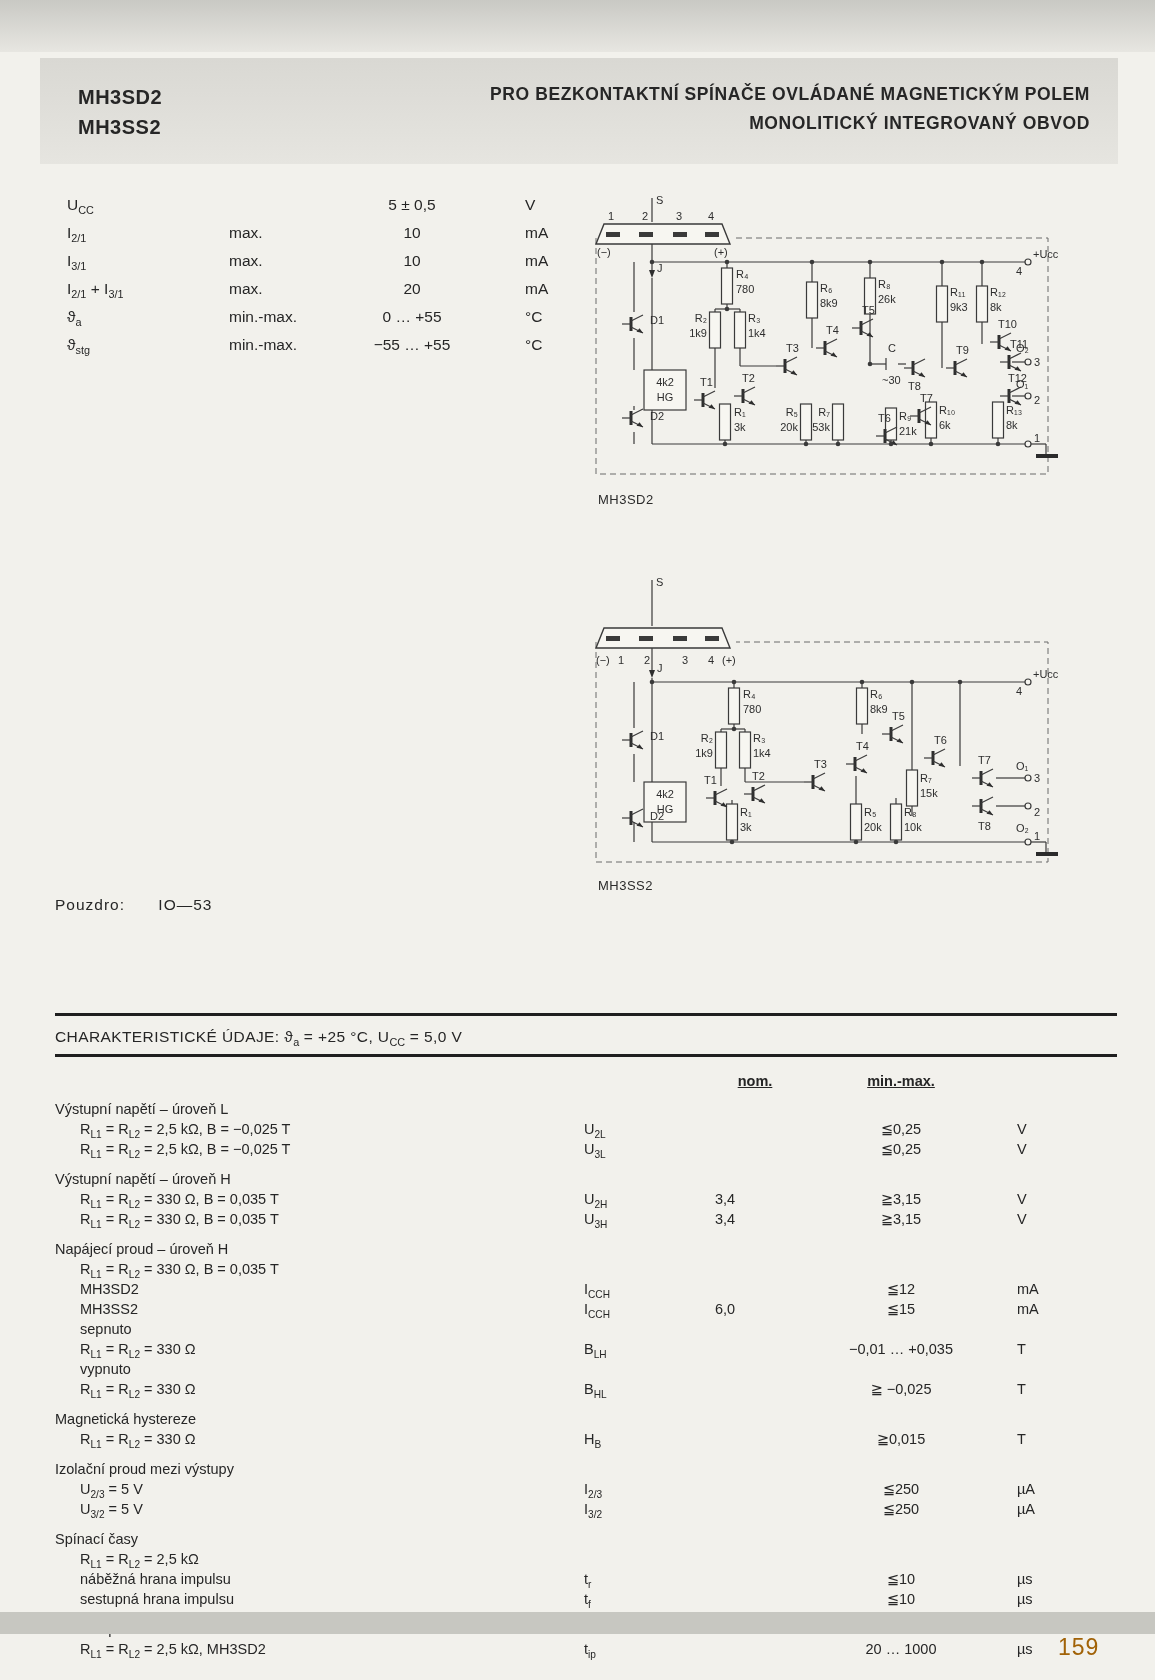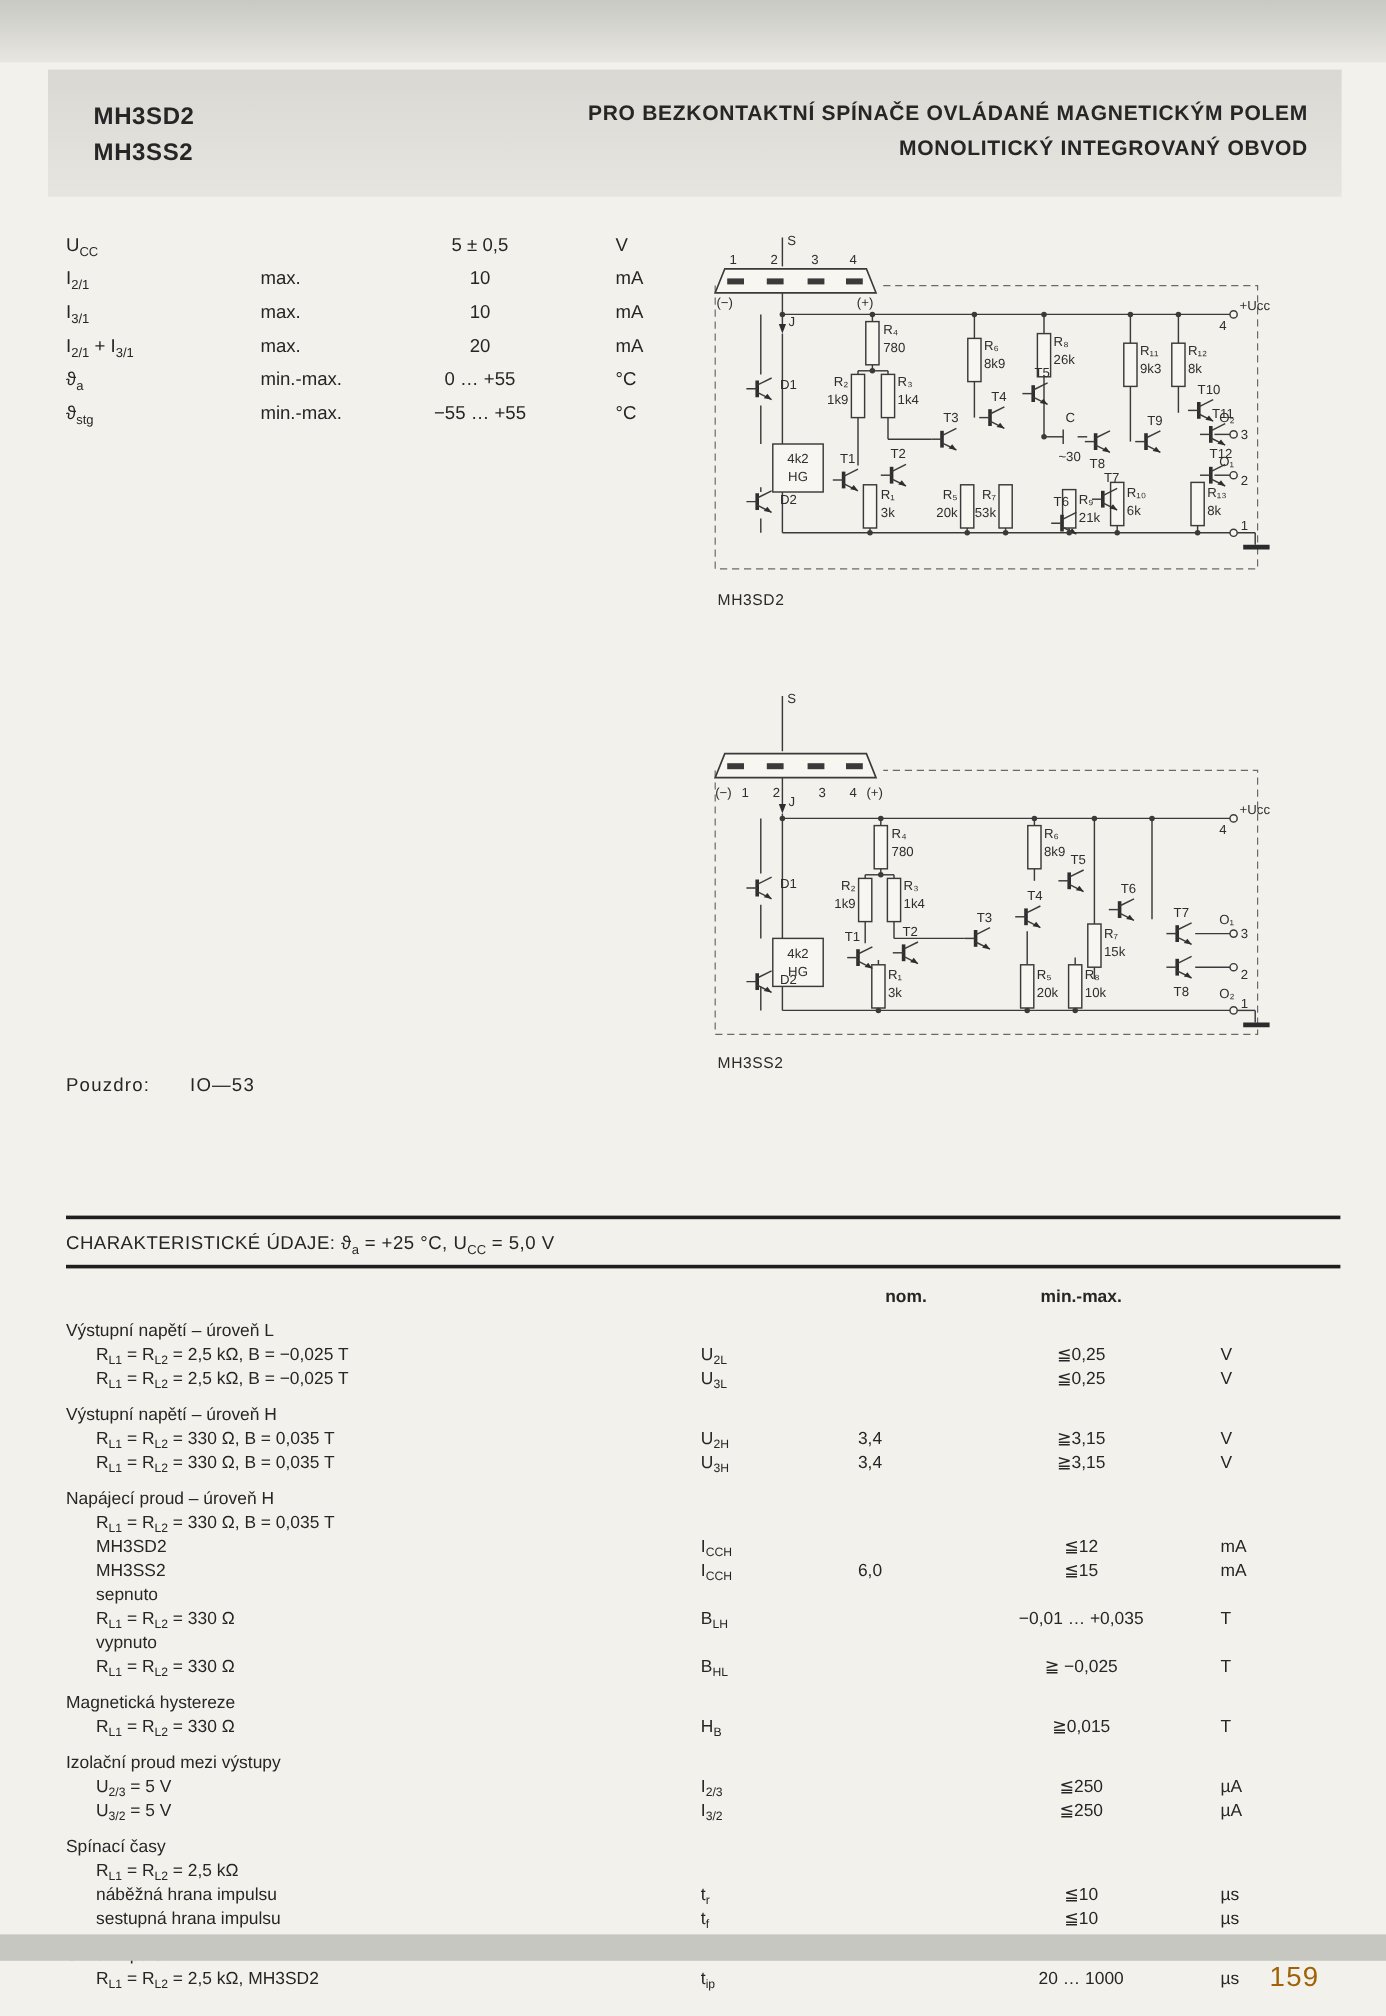--- a/index.html
+++ b/index.html
@@ -10,21 +10,21 @@
        background:linear-gradient(#c9c9c4,#e7e6e1);}
   .band-mid{position:absolute;left:0;top:1612px;width:1155px;height:22px;background:#c7c7c1;}
   .hdr{position:absolute;left:40px;top:58px;width:1078px;height:106px;
        background:linear-gradient(#d9d8d3,#e6e5e0);}
   .hdr-models{position:absolute;left:38px;top:24px;font-size:20px;font-weight:bold;line-height:30px;letter-spacing:.5px;}
   .hdr-title{position:absolute;right:28px;top:22px;text-align:right;font-size:17.5px;font-weight:bold;line-height:29px;letter-spacing:.6px;}
   
   .limits{position:absolute;left:55px;top:196px;width:560px;}
   .limits h2{font-size:16.5px;font-weight:normal;letter-spacing:1px;margin:0 0 20px 0;}
   .lrow{position:relative;height:28px;font-size:15.5px;}
-  .lrow span{position:absolute;white-space:nowrap;}
+  .lrow span{position:absolute;white-space:nowrap;margin-left:12px;}
   .ls{left:0;} .lc{left:162px;} .lv{left:270px;width:150px;text-align:center;} .lu{left:458px;}
   
   .sch{position:absolute;}
   .sch1{left:594px;top:192px;width:470px;height:292px;}
   .sch2{left:594px;top:570px;width:470px;height:302px;}
   .sch-cap{position:absolute;font-size:13px;letter-spacing:.5px;color:#2b2b2b;}
   .cap1{left:598px;top:492px;} .cap2{left:598px;top:878px;}
   .pouzdro{position:absolute;left:55px;top:896px;font-size:15.5px;letter-spacing:1px;}
   .pouzdro .val{margin-left:28px;}
   svg text{font-family:"Liberation Sans","DejaVu Sans",sans-serif;font-size:11px;fill:#2e2e2e;}
@@ -35,21 +35,21 @@
   .pkg rect{fill:#3a3a3a;}
   circle.d{fill:#3a3a3a;stroke:none;}
   circle.pin{fill:#f7f6f1;stroke:#3a3a3a;stroke-width:1.2;}
   .gndbar{stroke:#2b2b2b;stroke-width:4;}
   
   .rule1{position:absolute;left:55px;top:1013px;width:1062px;height:3px;background:#1f1f1f;}
   .char{position:absolute;left:55px;top:1028px;width:1062px;font-size:14.5px;}
   .char-title{font-size:15.5px;letter-spacing:.4px;}
   .char-sep{height:3px;background:#1f1f1f;margin:8px 0 0 0;}
   .char-head{position:relative;height:34px;font-weight:bold;}
-  .char-head span{position:absolute;bottom:2px;}
+  .char-head span{position:absolute;bottom:2px;text-decoration:underline;}
   .crow{position:relative;height:20px;} .crow span{position:absolute;white-space:nowrap;}
   .sec{margin-top:10px;}
   .cp{left:0;} .ind{left:25px;}
   .cs{left:529px;} .cn{left:610px;width:120px;text-align:center;}
   .cm{left:758px;width:176px;text-align:center;} .cu{left:962px;}
   .col-nom{left:640px;width:120px;text-align:center;}
   .col-mm{left:758px;width:176px;text-align:center;}
   sub{font-size:.7em;line-height:0;letter-spacing:0;}
   .pageno{position:absolute;left:1058px;top:1634px;font-size:23px;letter-spacing:1px;color:#a16207;}
 </style>

